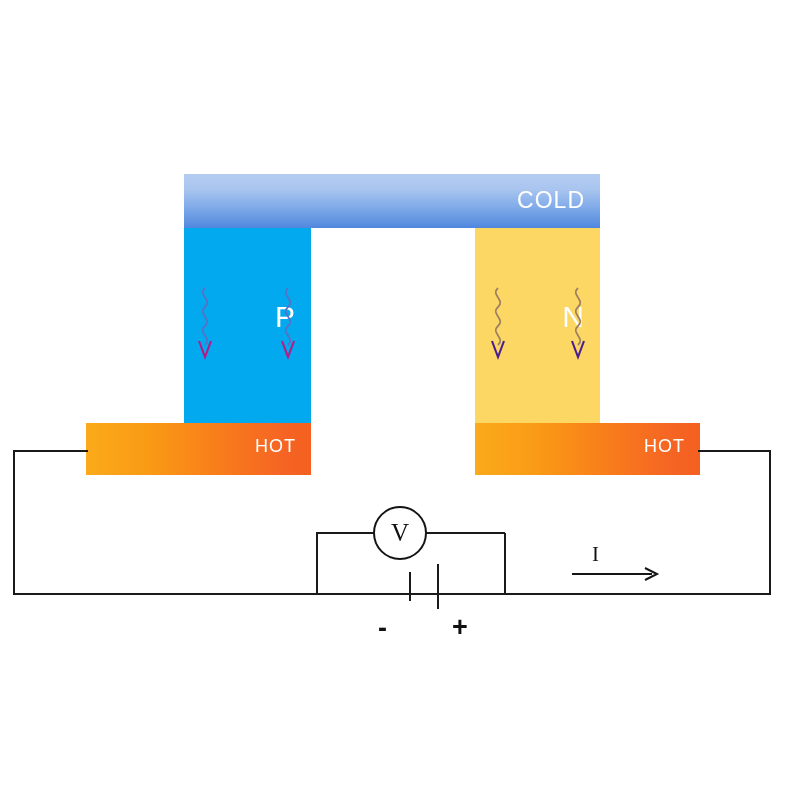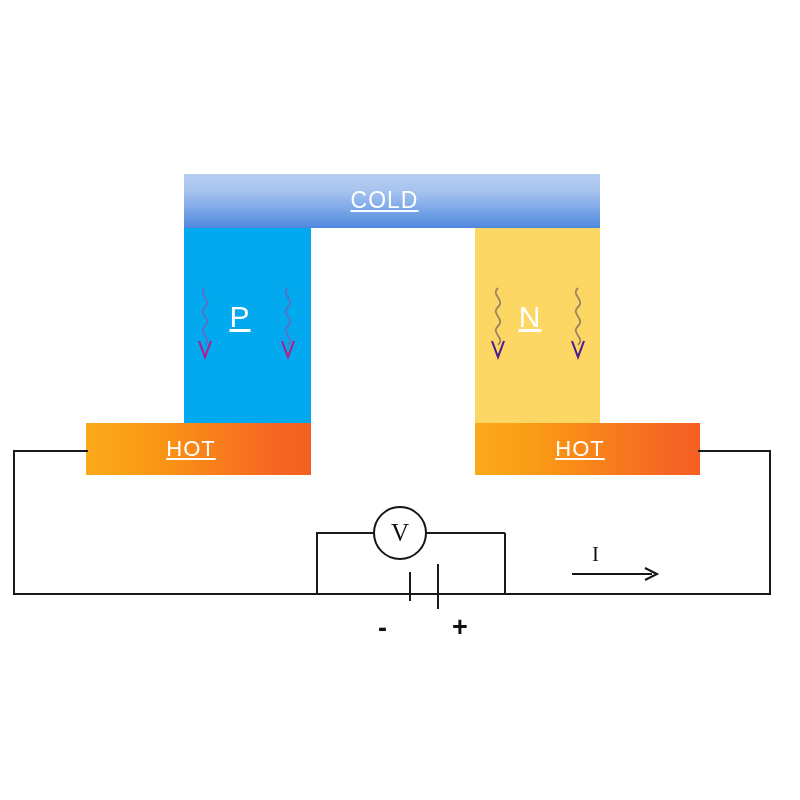--- a/index.html
+++ b/index.html
@@ -18,26 +18,25 @@
     overflow: hidden;
   }
   .block {
     position: absolute;
     box-sizing: border-box;
   }
   .block-label {
     position: absolute;
     left: 0;
     right: 15px;
-    text-align: center;
+    text-align: right;
     color: #ffffff;
     font-weight: 400;
     letter-spacing: 1px;
     user-select: none;
-    text-decoration: underline;
   }
   
   #cold-bar {
     left: 184px;
     top: 174px;
     width: 416px;
     height: 54px;
     background: linear-gradient(to bottom, #b4cdf2 0%, #a9c5ef 28%, #80aae9 62%, #5a8fe0 92%, #4f87dd 100%);
   }
   #cold-bar .block-label {
@@ -78,21 +77,21 @@
   #hot-bar-left {
     left: 86px;
     width: 225px;
   }
   #hot-bar-right {
     left: 475px;
     width: 225px;
   }
   .hot-bar .block-label {
     top: 13px;
-    font-size: 22px;
+    font-size: 18px;
   }
   
   .wire {
     position: absolute;
     background: #1a1a1a;
   }
   .wire-h { height: 2px; }
   .wire-v { width: 2px; }
   
   .sym {

